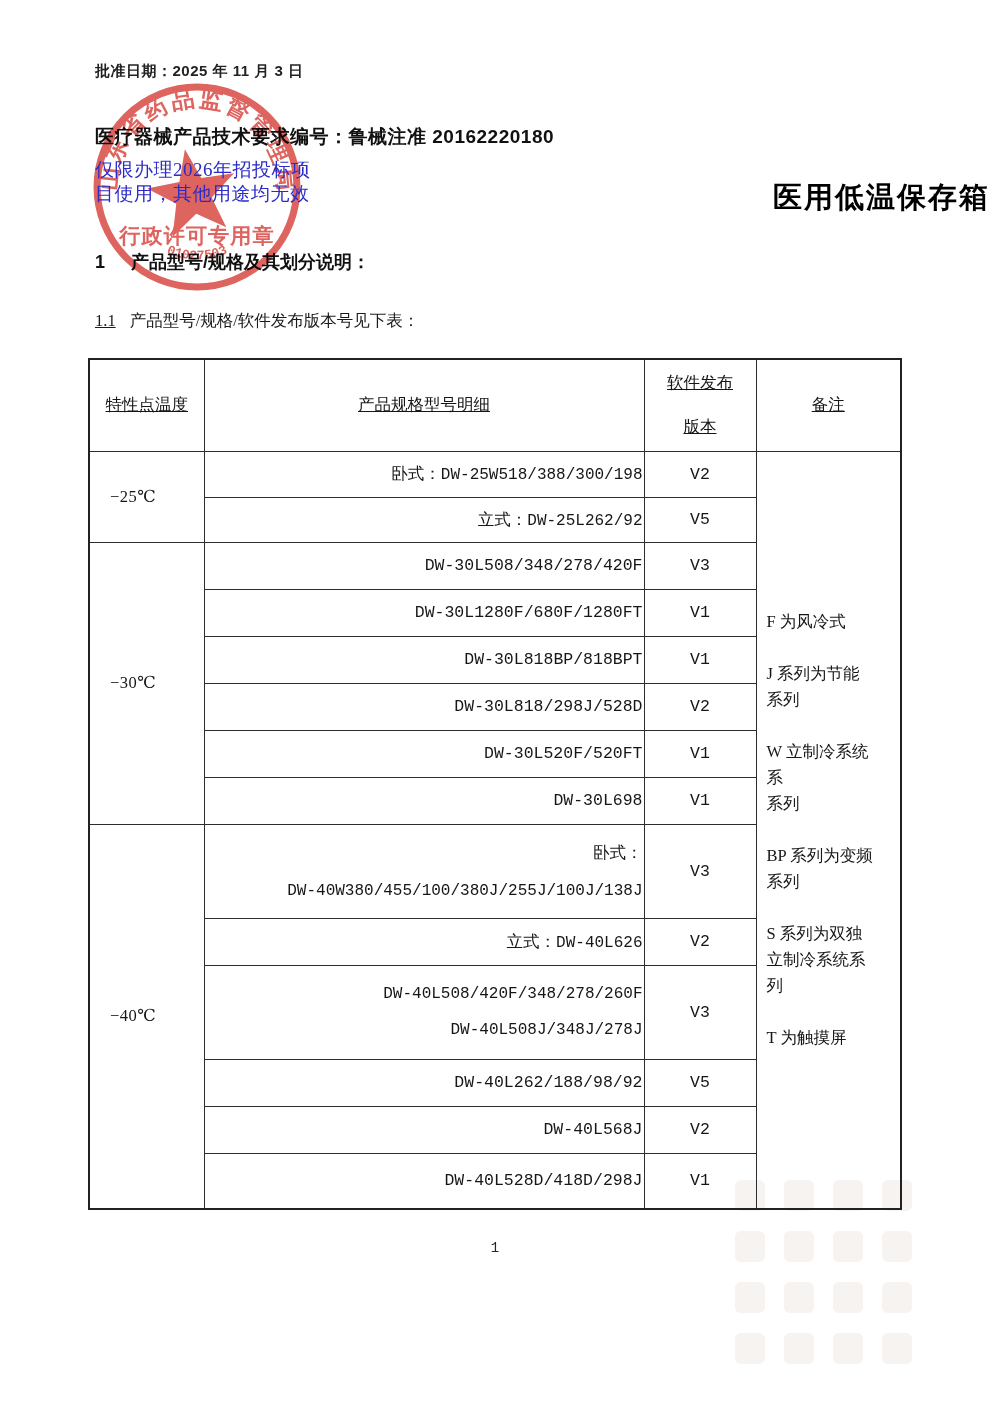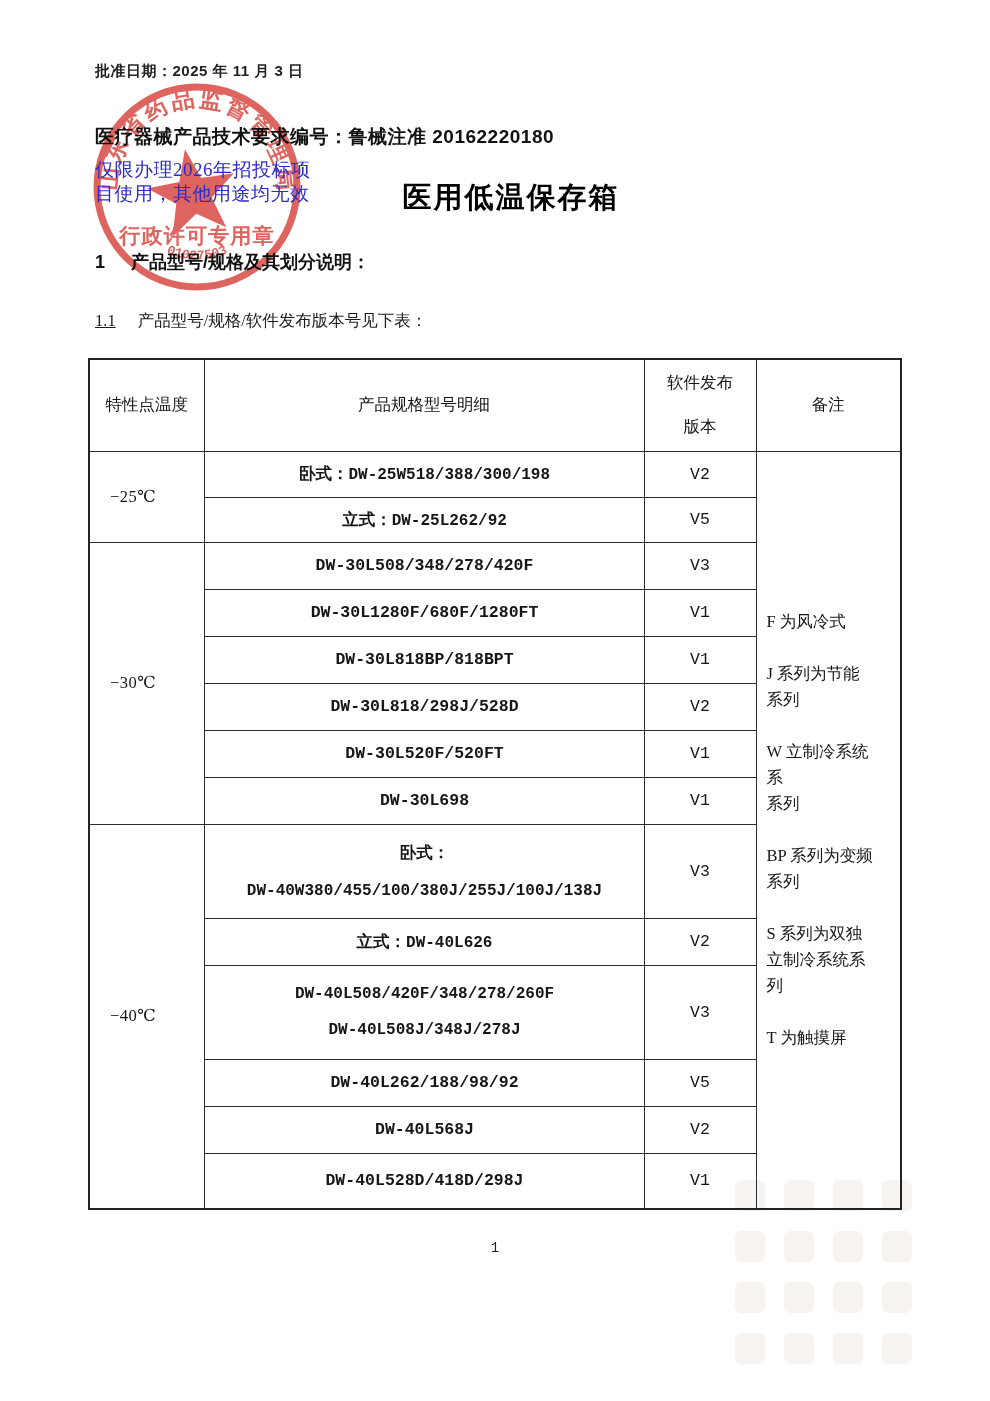--- a/index.html
+++ b/index.html
@@ -11,41 +11,41 @@
   .abs{position:absolute;}
 
   
   .approval{left:95px;top:62px;font-family:"Liberation Sans","DejaVu Sans",sans-serif;
     font-weight:700;font-size:15px;letter-spacing:.5px;color:#222;}
   .techno{left:95px;top:124px;font-family:"Liberation Sans","DejaVu Sans",sans-serif;
     font-weight:700;font-size:19px;letter-spacing:.5px;color:#111;}
   .bluestamp{left:95px;top:158px;color:#2b2bc8;font-size:19px;line-height:24px;
     font-weight:500;letter-spacing:.5px;z-index:6;}
 
-  .doc-title{left:0;top:178px;width:990px;text-align:center;padding-left:32px;
+  .doc-title{left:0;top:178px;width:990px;text-align:right;padding-left:32px;
     box-sizing:border-box;font-size:29px;font-weight:700;letter-spacing:2px;color:#000;}
 
   .sec1{left:95px;top:250px;font-family:"Liberation Sans","DejaVu Sans",sans-serif;
     font-weight:700;font-size:18px;color:#111;}
   .sec1 .no{margin-right:26px;}
   .sec11{left:95px;top:310px;font-size:16.5px;color:#1a1a1a;}
-  .sec11 .no{margin-right:22px;text-decoration:underline;}
+  .sec11 .no{margin-right:14px;text-decoration:underline;}
 
   
   table.spec{position:absolute;left:88px;top:358px;width:812px;border-collapse:collapse;
     table-layout:fixed;background:transparent;z-index:2;}
   table.spec td{border:1.5px solid #2d2d2d;box-sizing:border-box;
     font-size:16.5px;color:#161616;background:transparent;}
   table.spec{border:2px solid #222;}
   .h92{height:92px;} .h47{height:47px;} .h46{height:46px;} .h45{height:45px;}
   .h94{height:94px;} .h48{height:56px;}
-  .c-head{text-align:center;vertical-align:middle;font-size:17px;}
+  .c-head{text-align:center;vertical-align:middle;font-size:17px;text-decoration:underline;}
   .ver-head{white-space:pre-line;line-height:44px;}
   .c-temp{text-align:left;padding-left:20px;vertical-align:middle;font-size:17px;letter-spacing:.5px;}
-  .c-model{text-align:center;padding-left:2px;vertical-align:middle;font-weight:bold;}
+  .c-model{text-align:right;padding-left:2px;vertical-align:middle;}
   .c-ver{text-align:center;vertical-align:middle;}
   .c-remark{vertical-align:middle;padding:0 24px 0 10px;font-size:16.5px;}
   .mono{font-family:"Liberation Mono","DejaVu Sans Mono",monospace;font-size:16px;}
   .l1{margin-bottom:18px;}
   .remark-p{white-space:pre-line;line-height:26px;margin:0 0 26px 0;}
   .remark-p:last-child{margin-bottom:0;}
 
   .page-num{left:0;top:1240px;width:990px;text-align:center;
     font-family:"Liberation Mono","DejaVu Sans Mono",monospace;font-size:14px;color:#222;}
 

